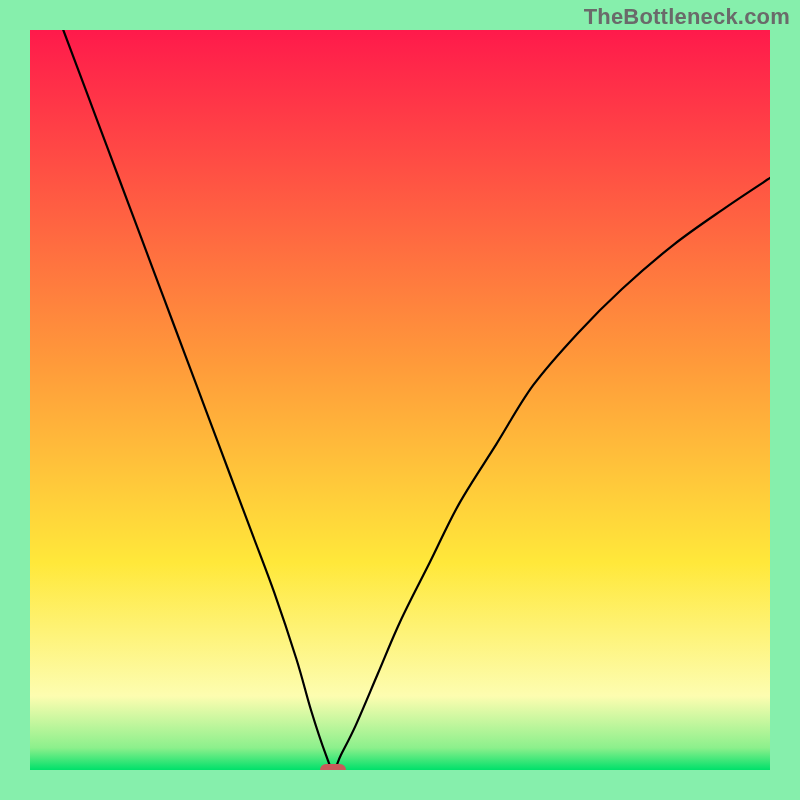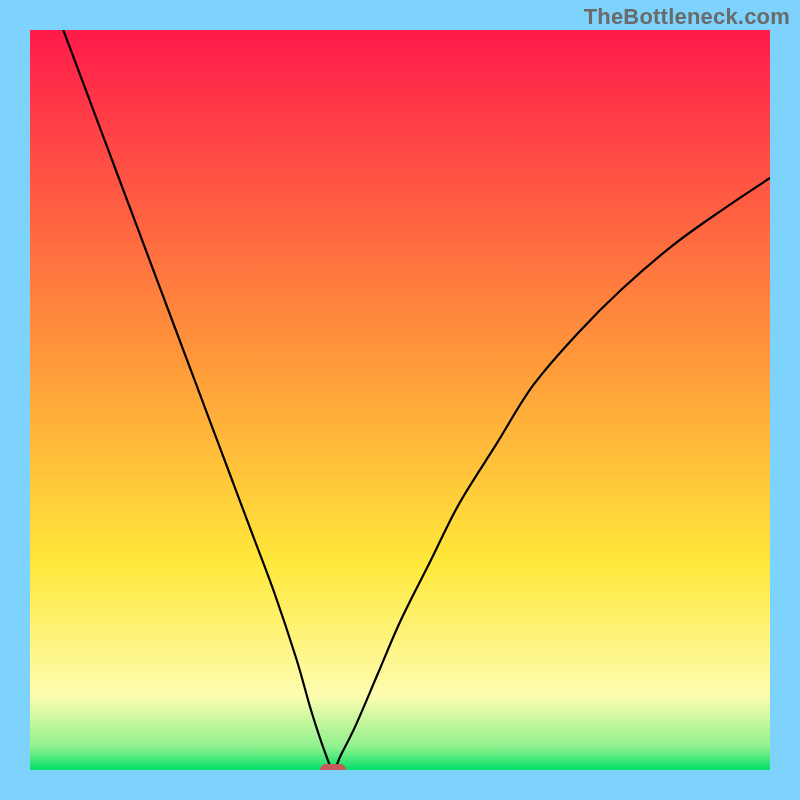--- a/index.html
+++ b/index.html
@@ -9,21 +9,21 @@
     height: 800px;
     background: #000;
     overflow: hidden;
   }
   .frame {
     position: absolute;
     left: 0;
     top: 0;
     width: 800px;
     height: 800px;
-    background: #7dd3fc;
+    background: #86efac;
   }
   .plot {
     position: absolute;
     left: 30px;
     top: 30px;
     width: 740px;
     height: 740px;
     overflow: hidden;
   }
   .gradient {

